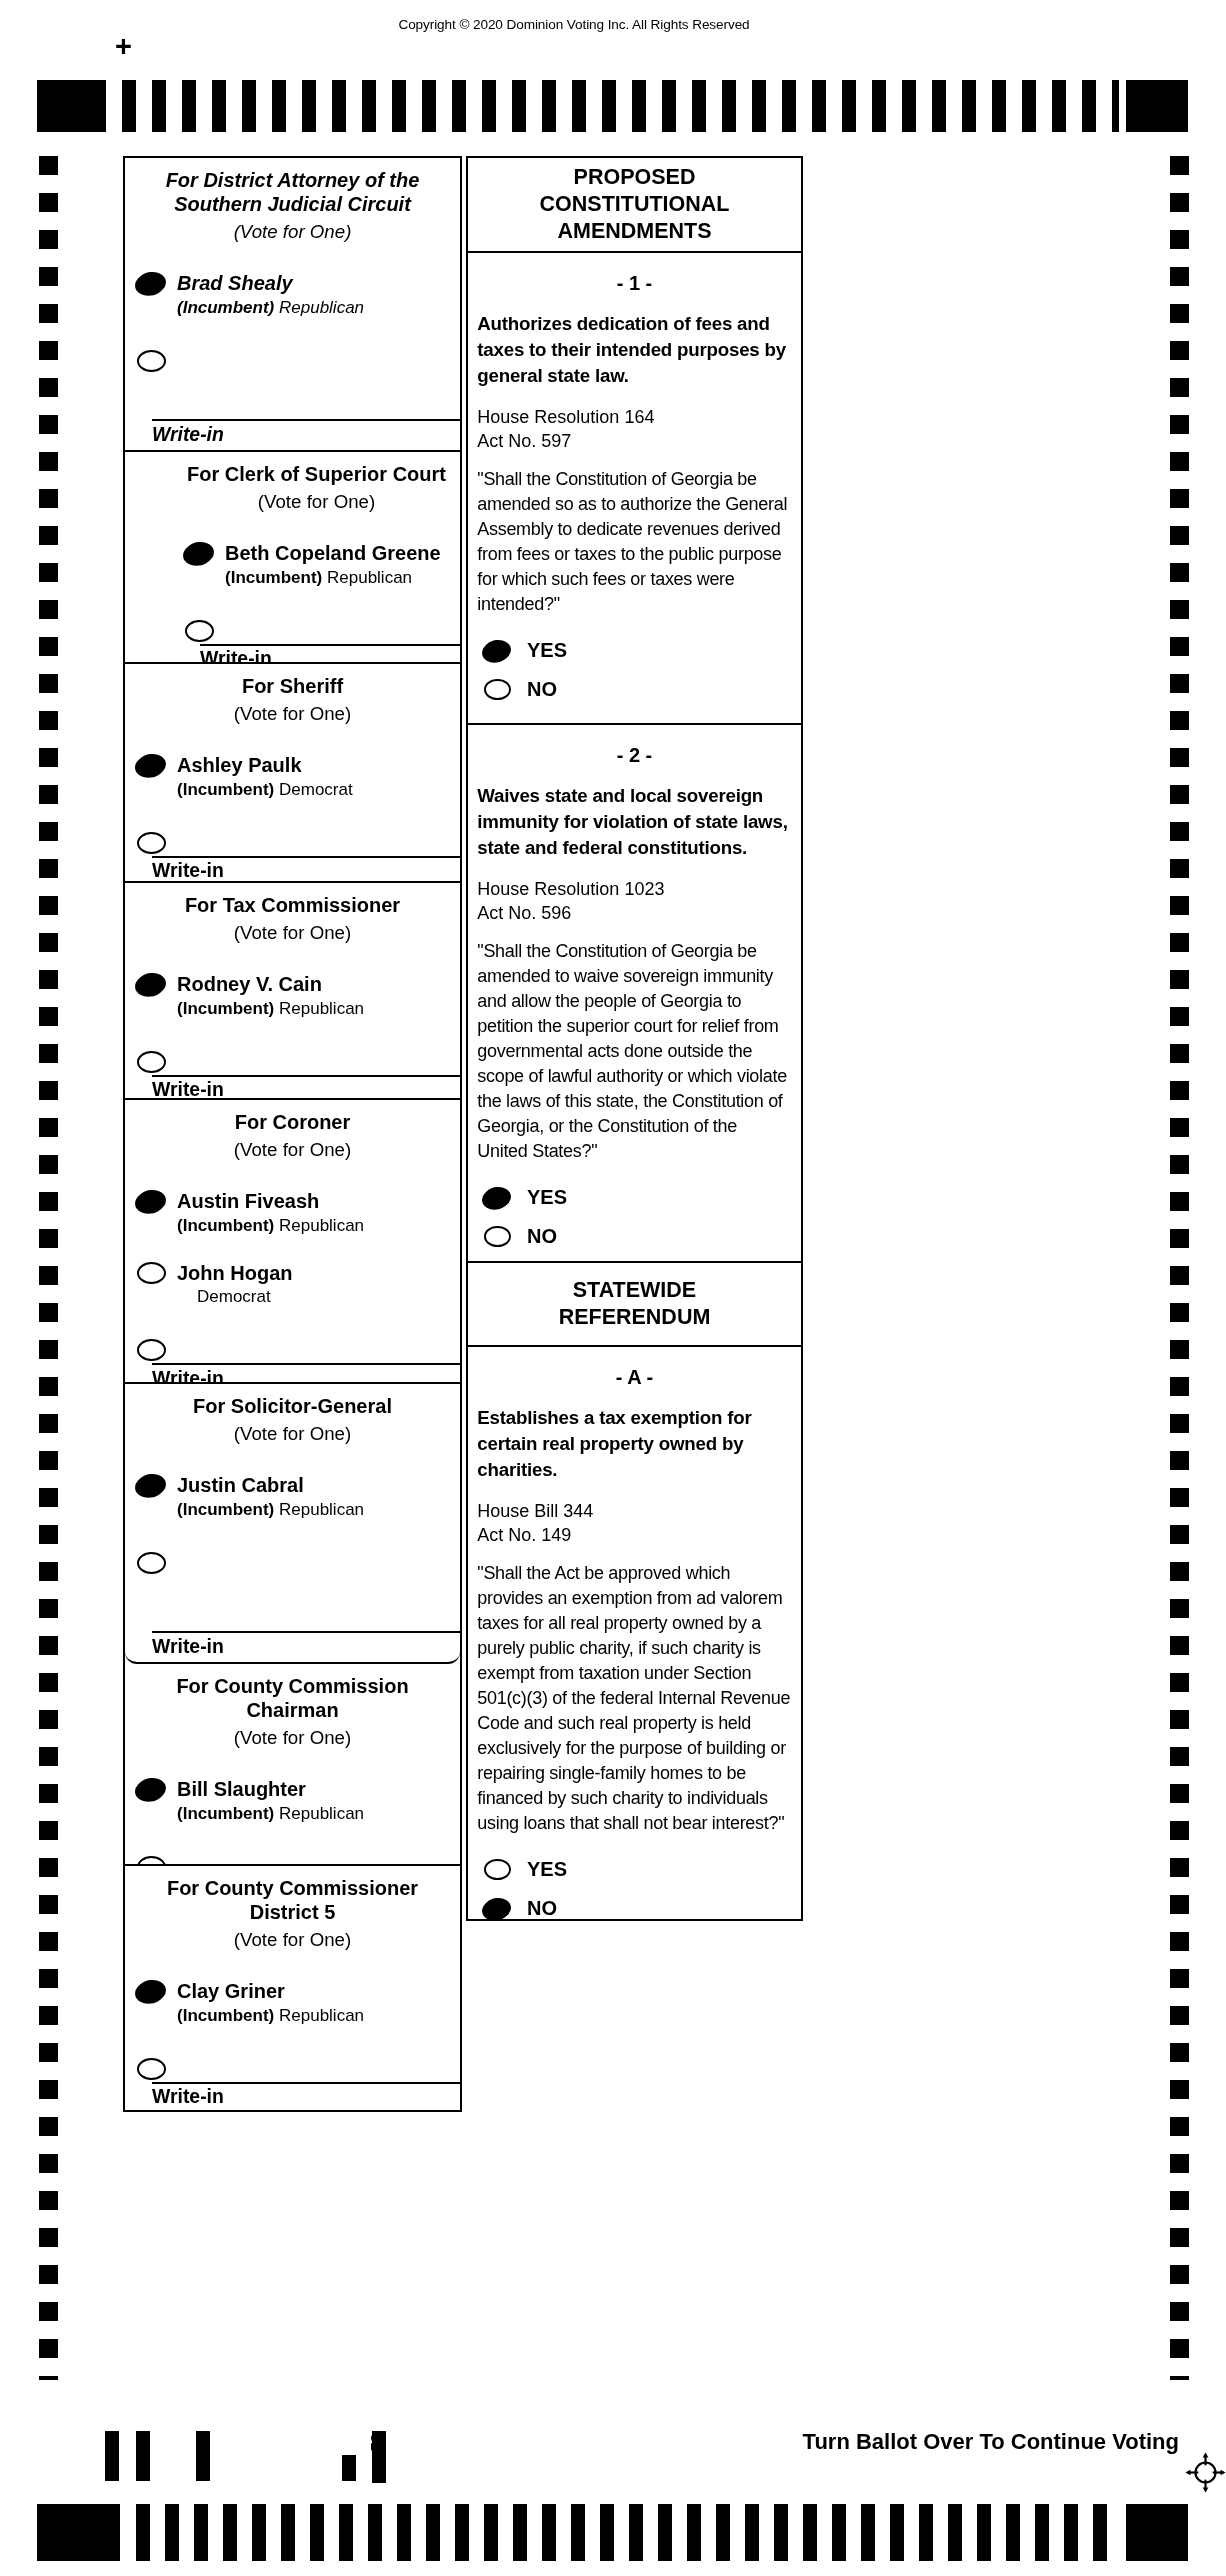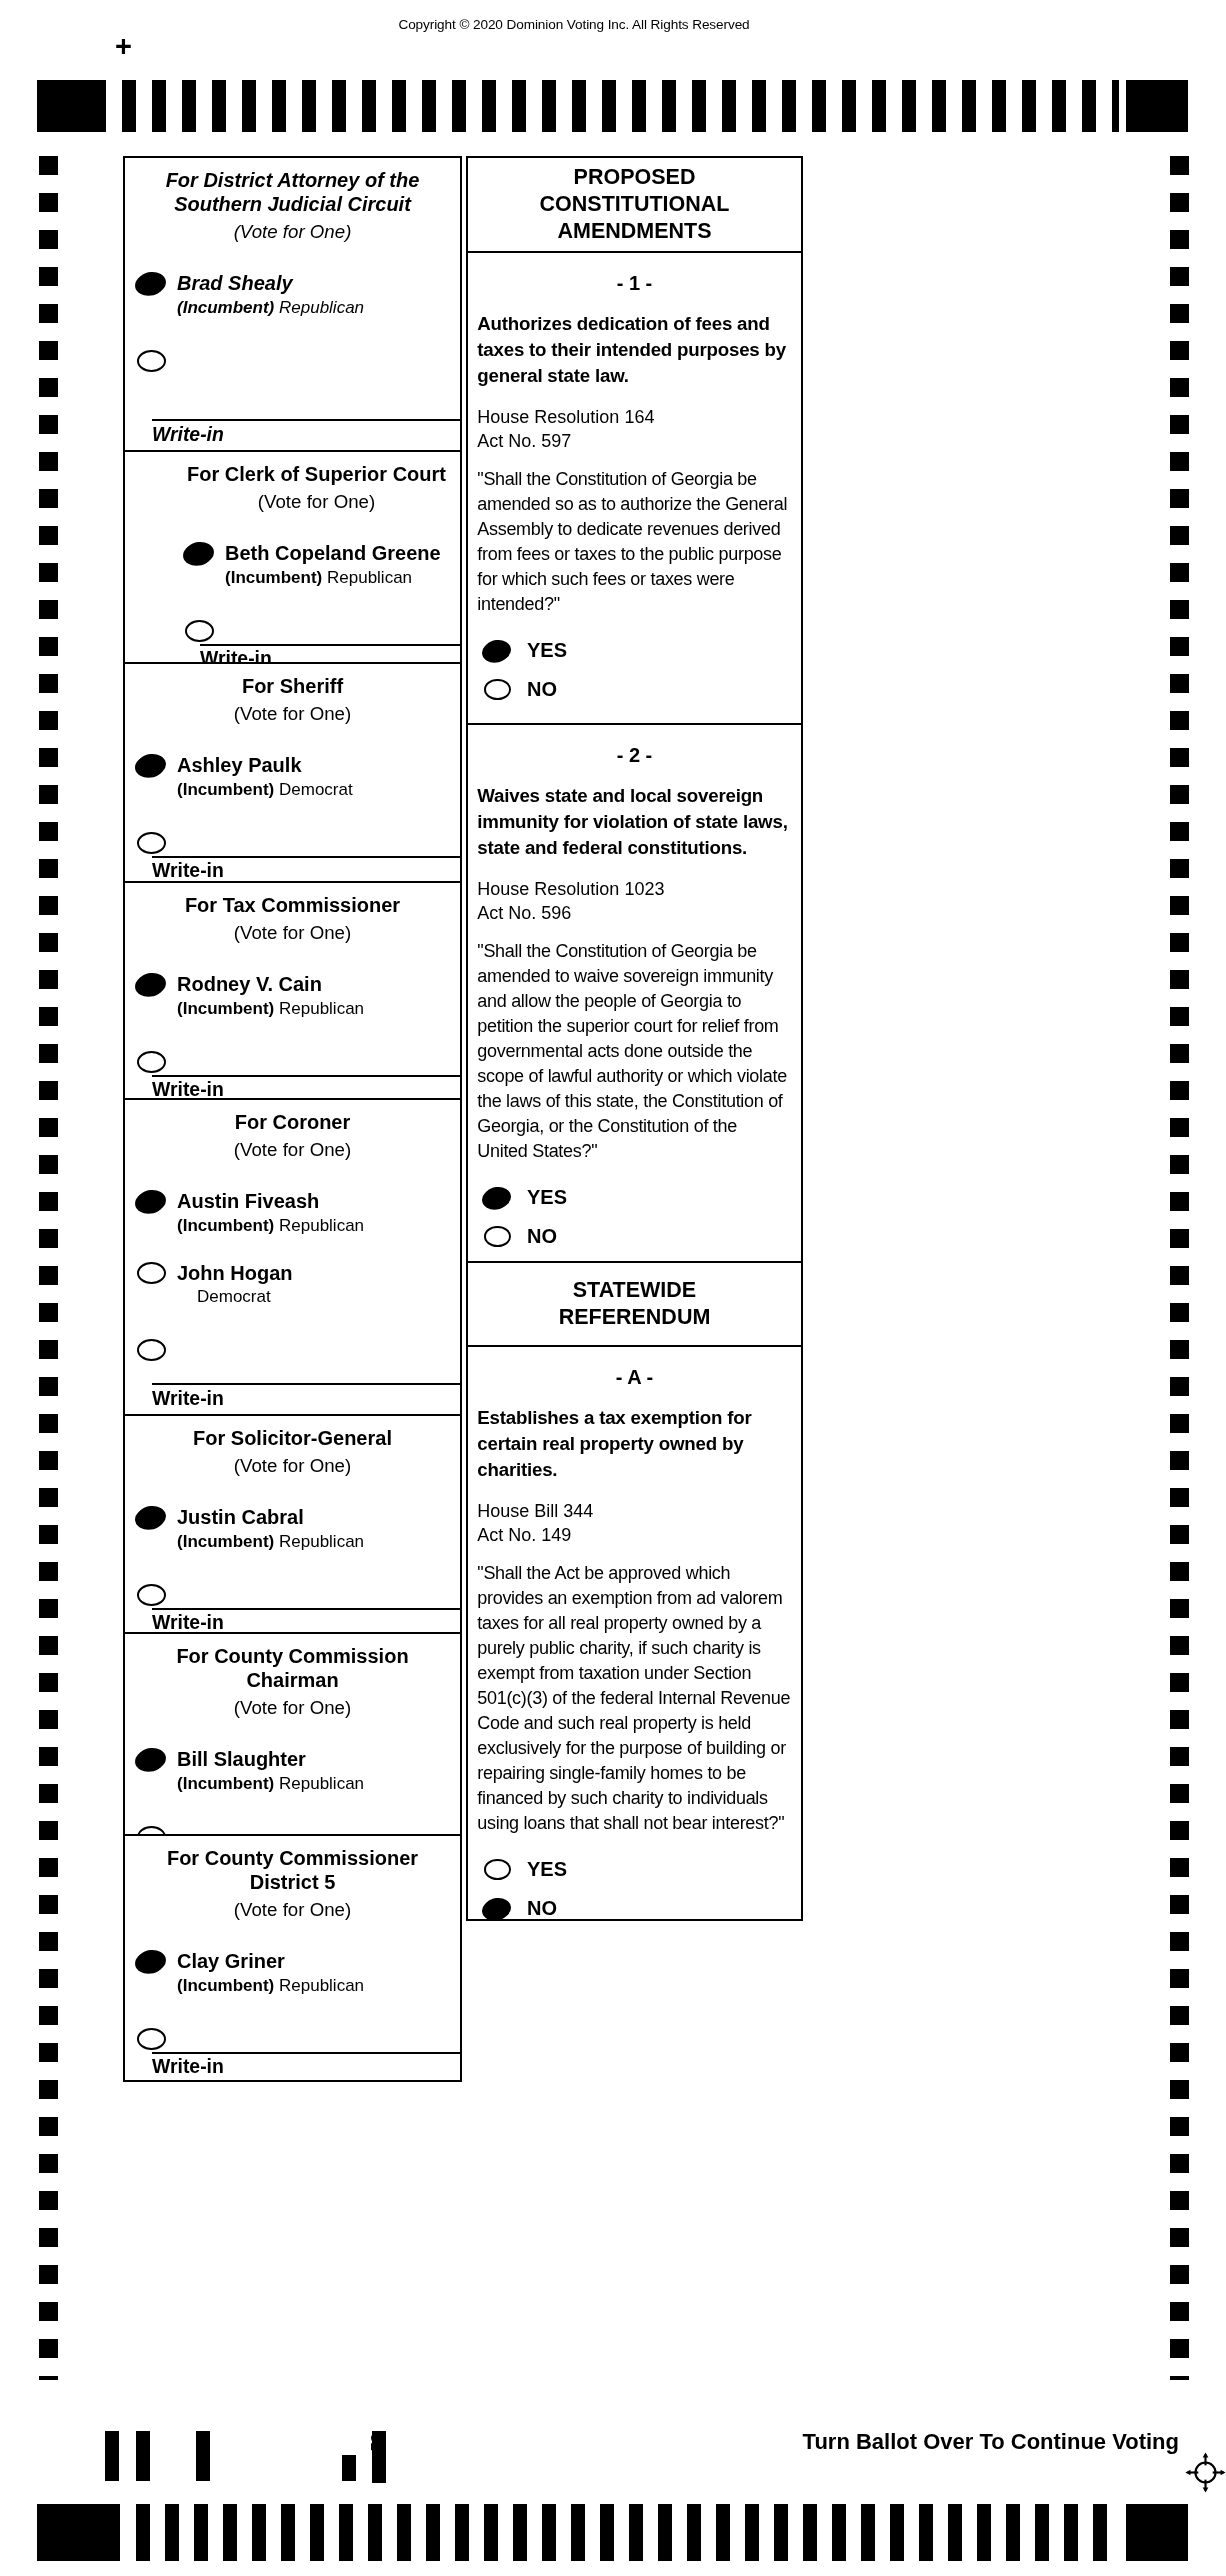--- a/index.html
+++ b/index.html
@@ -185,21 +185,21 @@
 </div>
     <div class="blank-row">
       <span class="oval"></span>
     </div>
     <div class="writein">
       <div class="wi-line"></div>
       <div class="wi-label">Write-in</div>
     </div>
   </section>
 
-  <section class="contest" style="height: 316px; justify-content: space-between;">
+  <section class="contest" style="height: 284px; justify-content: space-between;">
     <div class="c-title">
           <div>For Coroner</div>
         </div>
     <div class="vote-for">(Vote for One)</div>
     <div class="cands">
   <div class="cand-row">
     <span class="oval filled"></span>
     <div class="cand-text">
       <div class="cand-name">Austin Fiveash</div>
       <div class="cand-party">
@@ -220,21 +220,21 @@
 </div>
     <div class="blank-row">
       <span class="oval"></span>
     </div>
     <div class="writein">
       <div class="wi-line"></div>
       <div class="wi-label">Write-in</div>
     </div>
   </section>
 
-  <section class="contest" style="height: 218px;">
+  <section class="contest" style="height: 280px; border-radius: 12px;">
     <div class="c-title">
           <div>For Solicitor-General</div>
         </div>
     <div class="vote-for">(Vote for One)</div>
     <div class="cands">
   <div class="cand-row">
     <span class="oval filled"></span>
     <div class="cand-text">
       <div class="cand-name">Justin Cabral</div>
       <div class="cand-party">

